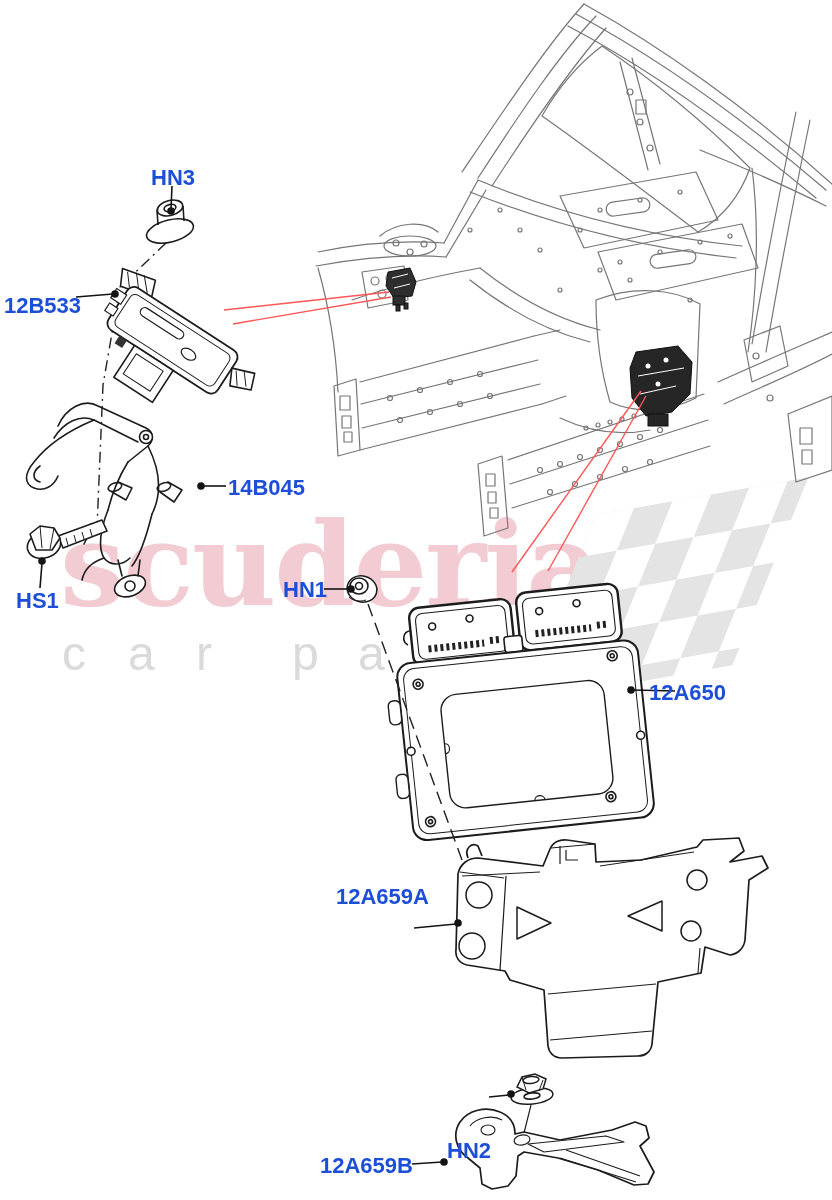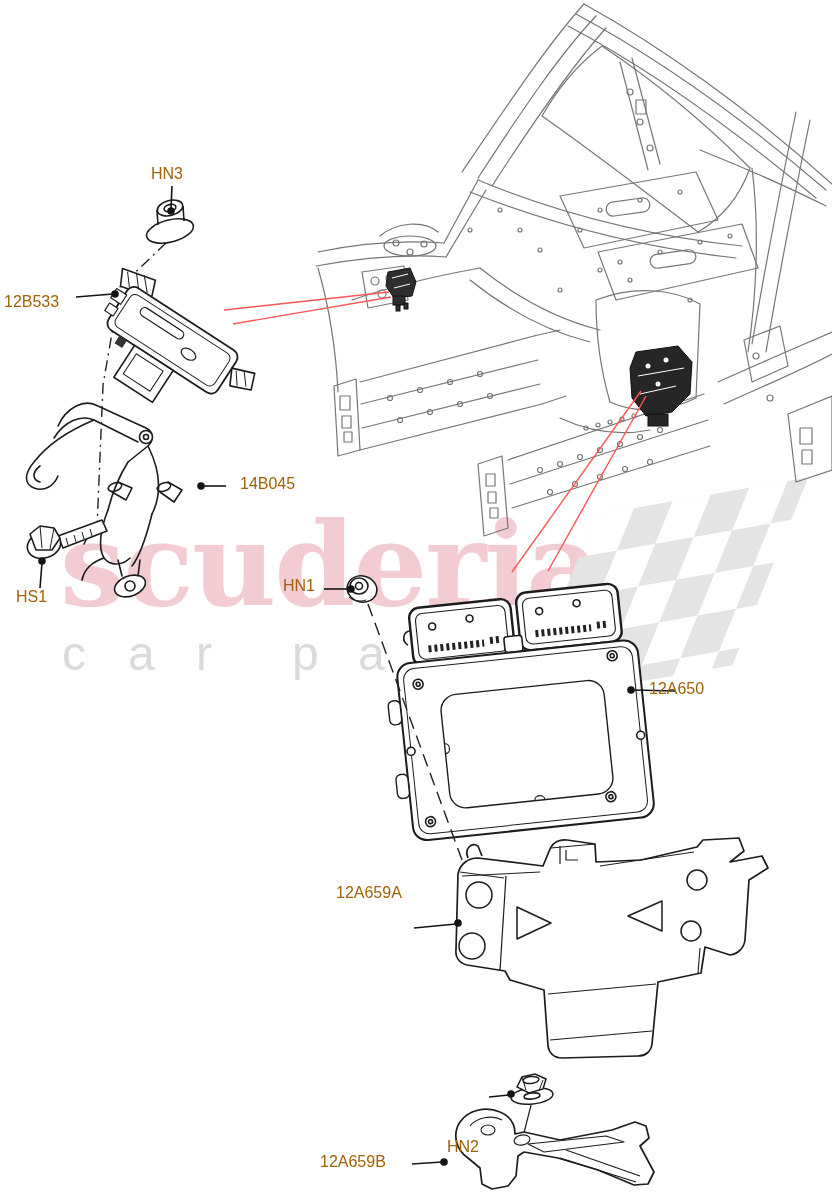--- a/index.html
+++ b/index.html
@@ -12,25 +12,25 @@
   .wm-letter{position:absolute;top:630px;font-family:"Liberation Sans",sans-serif;
     font-size:48px;line-height:1;color:#dadada;user-select:none;}
   #wl0{left:62px}#wl1{left:128px}#wl2{left:196px}#wl3{left:292px}
   #wl4{left:358px}#wl5{left:422px}#wl6{left:483px}#wl7{left:538px}
   .wm-flag{position:absolute;left:556px;top:504px;width:216px;height:172px;
     background:conic-gradient(#e4e4e4 25%,transparent 0 50%,#e4e4e4 0 75%,transparent 0);
     background-size:78px 78px;transform:rotate(-10deg) skewX(-32deg);}
   
   #canvas{position:absolute;left:0;top:0;}
   
-  .plabel{position:absolute;font-size:16px;line-height:1.05;color:#a16207;
-    white-space:nowrap;cursor:pointer;}
+  .plabel{position:absolute;font-size:22px;line-height:1.05;color:#1d4ed8;
+    white-space:nowrap;cursor:pointer;font-weight:bold;}
   #lbl-hn3{left:151px;top:166px;}
   #lbl-12b533{left:4px;top:294px;}
-  #lbl-14b045{left:240px;top:476px;}
+  #lbl-14b045{left:228px;top:476px;}
   #lbl-hs1{left:16px;top:589px;}
   #lbl-hn1{left:283px;top:578px;}
   #lbl-12a650{left:649px;top:681px;}
   #lbl-12a659a{left:336px;top:885px;}
   #lbl-hn2{left:447px;top:1139px;}
   #lbl-12a659b{left:320px;top:1154px;}
 </style>
 </head>
 <body>
 

